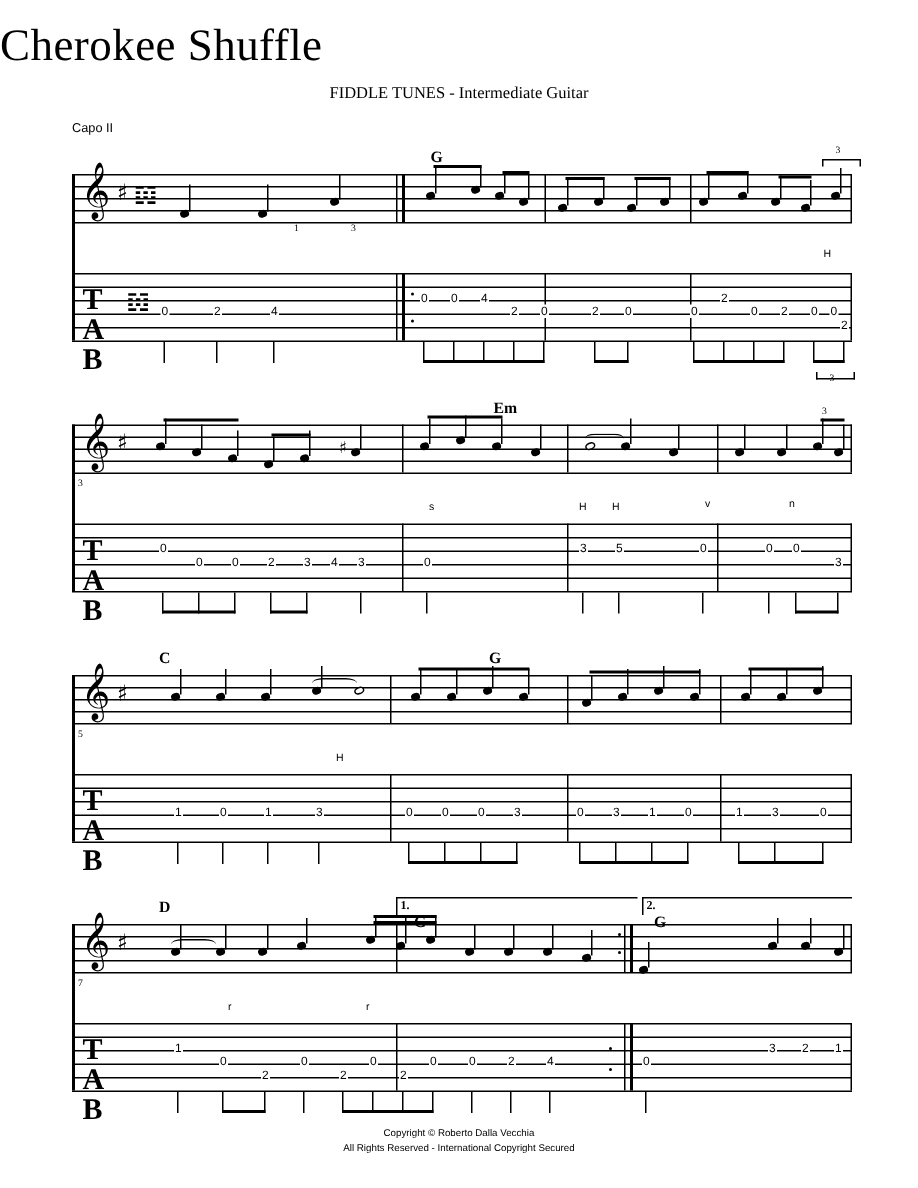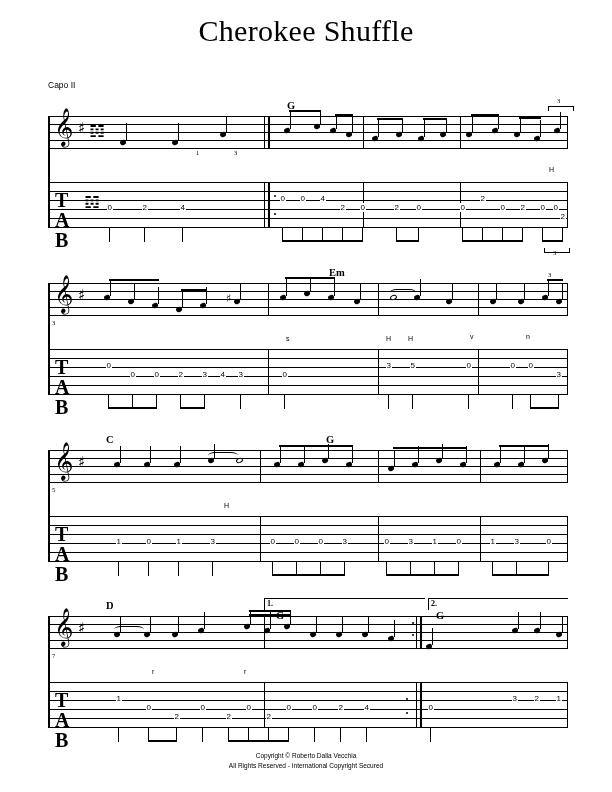--- a/index.html
+++ b/index.html
@@ -1,20 +1,20 @@
 <!DOCTYPE html>
 <html><head>
 <meta charset="utf-8">
 <style>
   html,body{margin:0;padding:0;background:#ffffff;}
   body{width:612px;height:792px;position:relative;font-family:"Liberation Serif",serif;color:#000;overflow:hidden;}
   .page{position:absolute;inset:0;}
 
   
-  .title{position:absolute;left:0;right:0;top:14px;text-align:center;font-size:30px;font-family:"Liberation Serif",serif;letter-spacing:.3px;}
+  .title{position:absolute;left:0;right:0;top:14px;text-align:left;font-size:30px;font-family:"Liberation Serif",serif;letter-spacing:.3px;}
   .subtitle{position:absolute;left:0;right:0;top:56px;text-align:center;font-size:11px;font-family:"Liberation Serif",serif;}
   .credit{position:absolute;right:42px;top:56px;text-align:right;font-size:9.5px;line-height:1.35;font-family:"Liberation Serif",serif;}
   .capo{position:absolute;left:48px;top:80px;font-size:8.5px;font-family:"Liberation Sans",sans-serif;}
   .footer{position:absolute;left:0;right:0;bottom:22px;text-align:center;font-size:6.5px;line-height:1.45;font-family:"Liberation Sans",sans-serif;}
 
   
   .system{position:absolute;left:48px;width:520px;}
   .sys-inner{position:relative;height:100%;}
 
   
@@ -49,20 +49,21 @@
   .dot{position:absolute;width:2px;height:2px;background:#000;border-radius:50%;}
   .tie{position:absolute;border-top:1.1px solid #000;border-radius:50%/100%;height:6px;}
   .brack{position:absolute;border-left:1px solid #000;border-top:1px solid #000;border-right:1px solid #000;}
 </style>
 </head>
 <body>
 
 <div class="page">
 
   <div class="title">Cherokee Shuffle</div>
+  <div class="subtitle">FIDDLE TUNES - Intermediate Guitar</div>
   <div class="capo">Capo II</div>
 
   <div class="system" style="top:108px;height:150px;">
     <div class="sys-inner">
 
       <div class="lines" style="top:8px;">
         <div class="ln" style="top:0;"></div>
           <div class="ln" style="top:8px;"></div>
         <div class="ln" style="top:16px;"></div>
           <div class="ln" style="top:24px;"></div>

